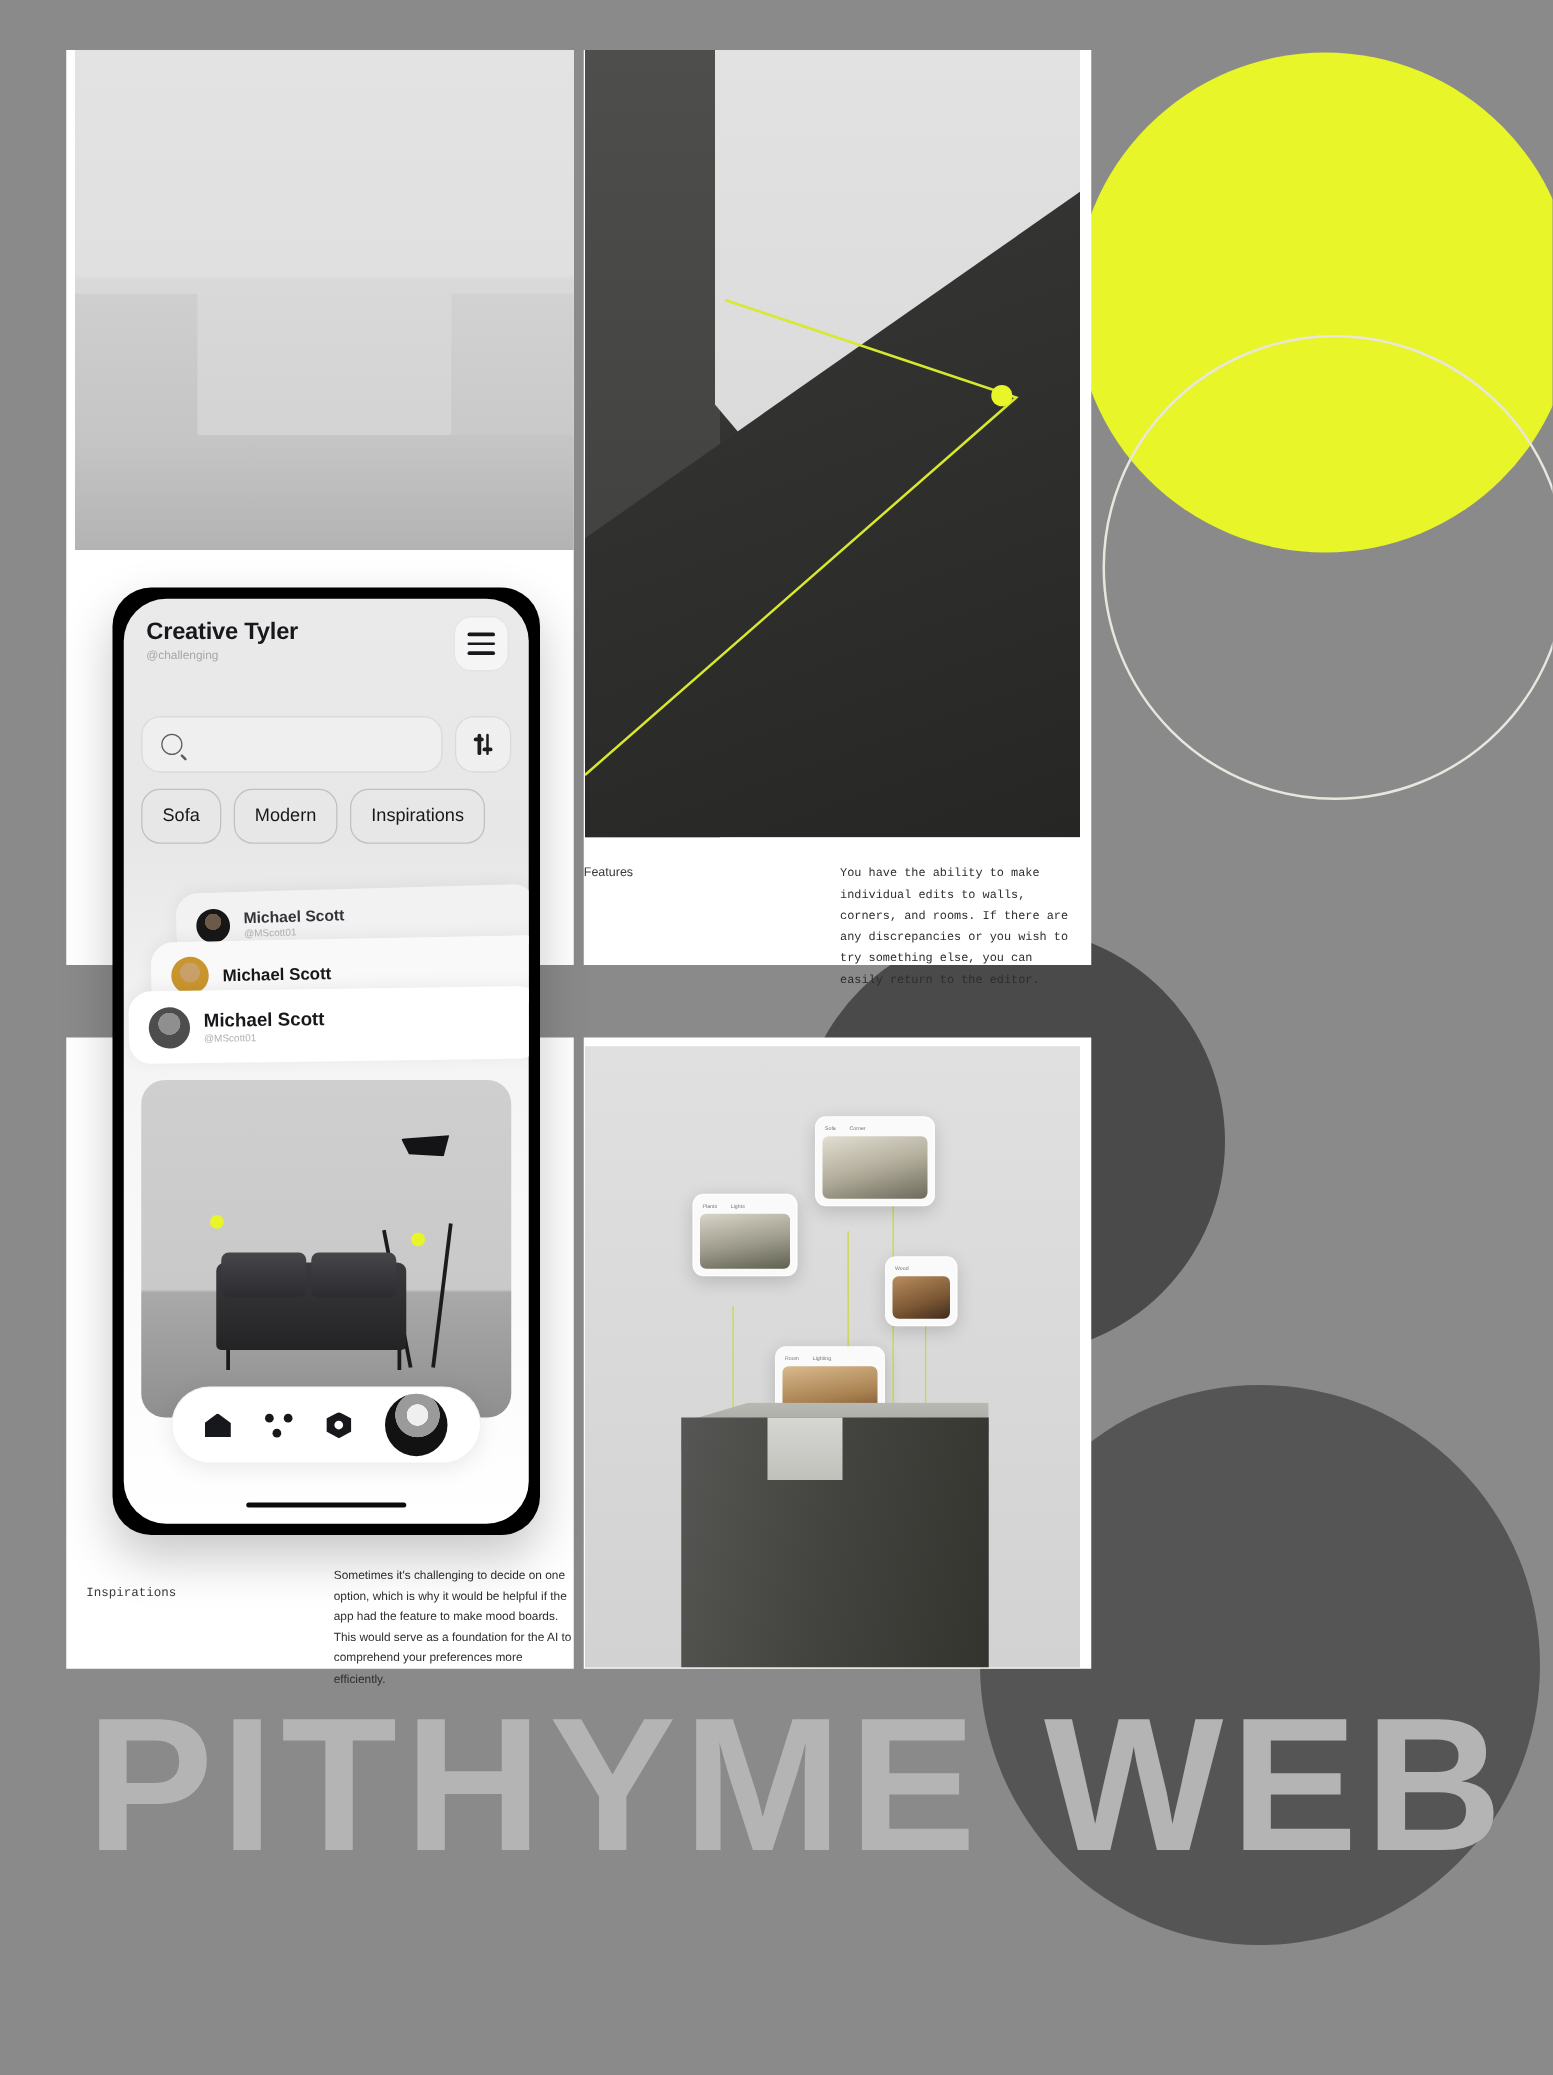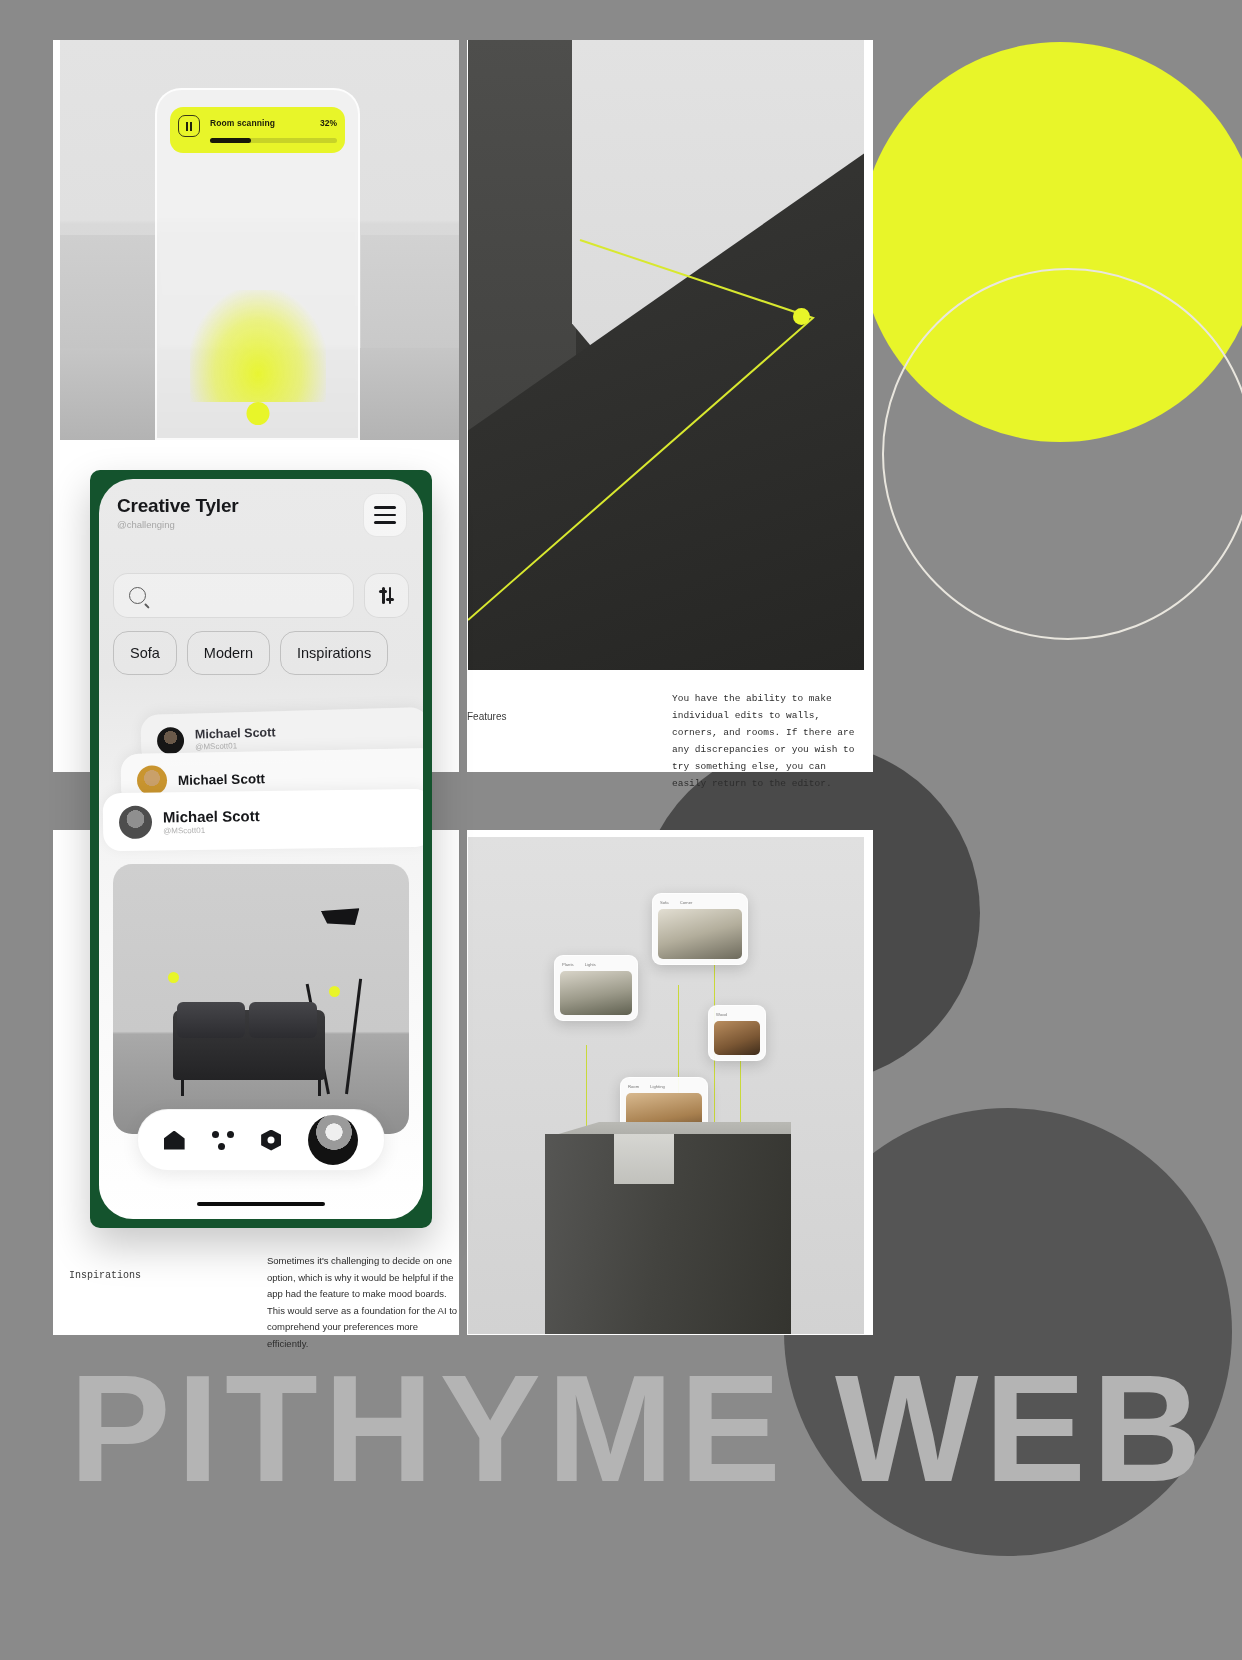--- a/index.html
+++ b/index.html
@@ -154,21 +154,21 @@
     position:absolute; right:54px; top:268px;
     width:17px; height:17px; border-radius:50%; background:#e8f529;
   }
 
   
   #features-row {
     position: absolute; left: 467px; top: 690px; width: 406px;
   }
   #features-label {
     position: absolute; left: 0; top: 3px;
-    font-size: 10px; color: #3a3a3a; margin-top: 18px;
+    font-size: 10px; color: #3a3a3a;
   }
   #features-body {
     position: absolute; left: 205px; top: 0; width: 190px;
     font-size: 9.5px; line-height: 17px; color: #2d2d2d; font-family: Liberation Mono, monospace;
   }
 
   
   #panel-boards {
     position: absolute; left: 468px; top: 837px;
     width: 396px; height: 497px;
@@ -210,22 +210,22 @@
   }
   #inspirations-body {
     position: absolute; left: 214px; top: 0; width: 192px;
     font-size: 9.5px; line-height: 16.5px; color: #2d2d2d;
   }
 
   
   #phone-mock {
     position: absolute; left: 90px; top: 470px;
     width: 342px; height: 758px;
-    background: #14532d;
-    border-radius: 10px;
+    background: #000000;
+    border-radius: 31px;
     padding: 9px;
     z-index: 5;
     box-shadow: 0 18px 40px rgba(0,0,0,.22);
   }
   #phone-screen {
     width: 100%; height: 100%;
     border-radius: 34px;
     background: linear-gradient(180deg,#eaeaea 0%,#e7e7e7 26%,#f4f4f4 48%,#ffffff 100%);
     overflow: hidden; position: relative;
   }
@@ -380,35 +380,20 @@
 <div class="sheet" id="sheet-left-top"></div>
 <div class="sheet" id="sheet-right-top"></div>
 <div class="sheet" id="sheet-left-bottom"></div>
 <div class="sheet" id="sheet-right-bottom"></div>
 
 <div id="panel-scan">
   <div id="scan-wall-left"></div>
   <div id="scan-wall-right"></div>
   <div id="scan-floor"></div>
 
-  <div id="scan-phone">
-    <div id="scan-progress-pill">
-      <div id="scan-pause-btn">
-          <i></i>
-          <i></i>
-        </div>
-      <div id="scan-label">Room scanning</div>
-      <div id="scan-percent">32%</div>
-      <div id="scan-bar-track">
-        <div id="scan-bar-fill" style="width: 32%;"></div>
-      </div>
-    </div>
-    <div id="scan-beam"></div>
-    <div id="scan-dot"></div>
-  </div>
 </div>
 
 <div id="panel-corner">
   <div id="corner-back-wall"></div>
   <div id="corner-dark-wall"></div>
   <div id="corner-light-wall"></div>
   <div id="corner-floor"></div>
   <svg id="corner-yellow-line" viewBox="0 0 396 630" preserveAspectRatio="none">
     <polyline points="112,200 345,278 0,580" fill="none" stroke="#d8e82f" stroke-width="2"></polyline>
   </svg>

